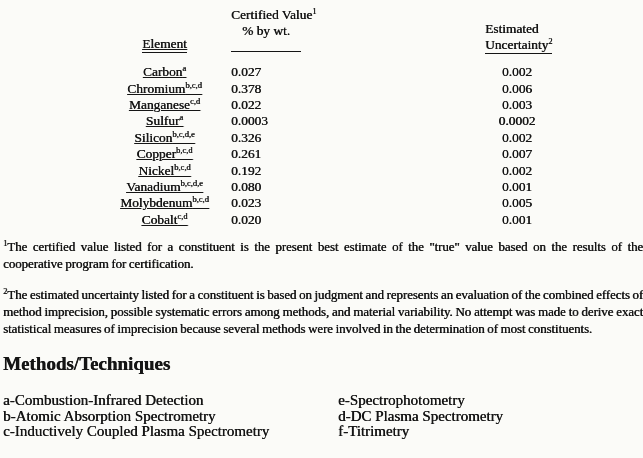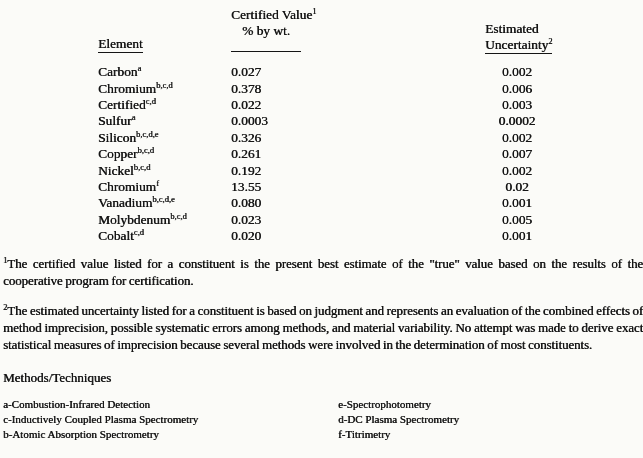--- a/index.html
+++ b/index.html
@@ -8,38 +8,38 @@
     background:#fbfbf8;color:#151515;
     font-family:"Liberation Serif", serif;
     text-shadow:0.4px 0 0 currentColor; 
   }
   .doc{padding:7px 2px 0 3px;}
 
   
   table{border-collapse:collapse;table-layout:fixed;width:616px;}
   th,td{padding:0;font-weight:normal;font-size:13.4px;line-height:16.4px;}
   th{vertical-align:bottom;}
-  .h-el,.c-el{text-align:left;padding-left:95px;}
+  .h-el,.c-el{text-align:center;padding-left:95px;text-decoration:underline;}
   .h-val,.c-val{text-align:left;margin-top:13px;}
   .h-unc{text-align:left;padding-left:70px;}
   .c-unc{text-align:center;}
   .hline{line-height:15.6px;}
   .u{border-bottom:1.4px solid currentColor;padding-bottom:1px;}
   .uext{display:inline-block;padding:0 11px 13px;border-bottom:1.4px solid currentColor;}
   tr.sp td{height:12px;}
   sup{font-size:8.5px;line-height:0;vertical-align:super;}
 
   
   .fn{margin:10px 0 0;text-align:justify;font-size:13px;line-height:17.2px;
       word-spacing:-0.5px;letter-spacing:-0.1px;width:640px;}
   .fn2{margin-top:13px;}
 
   
-  .methods-heading{margin-top:16px;font-size:13px;}
-  .methods-grid{display:grid;grid-template-columns:335px 1fr;margin-top:11px;font-size:11px;}
+  .methods-heading{margin-top:16px;font-size:19px;font-weight:bold;}
+  .methods-grid{display:grid;grid-template-columns:335px 1fr;margin-top:18px;font-size:15px;}
   .mcol div{line-height:15.4px;}
 </style>
 </head>
 <body>
 
 <div class="doc">
 
   <table>
     <colgroup>
         <col style="width:228px">
@@ -70,21 +70,21 @@
         <td class="c-el"><span>Carbon</span><sup>a</sup></td>
         <td class="c-val">0.027</td>
         <td class="c-unc">0.002</td>
       </tr>
       <tr>
         <td class="c-el"><span>Chromium</span><sup>b,c,d</sup></td>
         <td class="c-val">0.378</td>
         <td class="c-unc">0.006</td>
       </tr>
       <tr>
-        <td class="c-el"><span>Certified</span><sup>c,d</sup></td>
+        <td class="c-el"><span>Manganese</span><sup>c,d</sup></td>
         <td class="c-val">0.022</td>
         <td class="c-unc">0.003</td>
       </tr>
       <tr>
         <td class="c-el"><span>Sulfur</span><sup>a</sup></td>
         <td class="c-val">0.0003</td>
         <td class="c-unc">0.0002</td>
       </tr>
       <tr>
         <td class="c-el"><span>Silicon</span><sup>b,c,d,e</sup></td>
@@ -93,25 +93,20 @@
       </tr>
       <tr>
         <td class="c-el"><span>Copper</span><sup>b,c,d</sup></td>
         <td class="c-val">0.261</td>
         <td class="c-unc">0.007</td>
       </tr>
       <tr>
         <td class="c-el"><span>Nickel</span><sup>b,c,d</sup></td>
         <td class="c-val">0.192</td>
         <td class="c-unc">0.002</td>
-      </tr>
-      <tr>
-        <td class="c-el"><span>Chromium</span><sup>f</sup></td>
-        <td class="c-val">13.55</td>
-        <td class="c-unc">0.02</td>
       </tr>
       <tr>
         <td class="c-el"><span>Vanadium</span><sup>b,c,d,e</sup></td>
         <td class="c-val">0.080</td>
         <td class="c-unc">0.001</td>
       </tr>
       <tr>
         <td class="c-el"><span>Molybdenum</span><sup>b,c,d</sup></td>
         <td class="c-val">0.023</td>
         <td class="c-unc">0.005</td>
@@ -126,22 +121,22 @@
 
   <p class="fn"><sup>1</sup><span>The certified value listed for a constituent is the present best estimate of the "true" value based on the results of the cooperative program for certification.</span></p>
 
   <p class="fn fn2"><sup>2</sup><span>The estimated uncertainty listed for a constituent is based on judgment and represents an evaluation of the combined effects of method imprecision, possible systematic errors among methods, and material variability. No attempt was made to derive exact statistical measures of imprecision because several methods were involved in the determination of most constituents.</span></p>
 
   <div class="methods-heading">Methods/Techniques</div>
 
   <div class="methods-grid">
     <div class="mcol">
       <div>a-Combustion-Infrared Detection</div>
+      <div>b-Atomic Absorption Spectrometry</div>
       <div>c-Inductively Coupled Plasma Spectrometry</div>
-      <div>b-Atomic Absorption Spectrometry</div>
     </div>
     <div class="mcol">
       <div>e-Spectrophotometry</div>
       <div>d-DC Plasma Spectrometry</div>
       <div>f-Titrimetry</div>
     </div>
   </div>
 
 </div>
 

